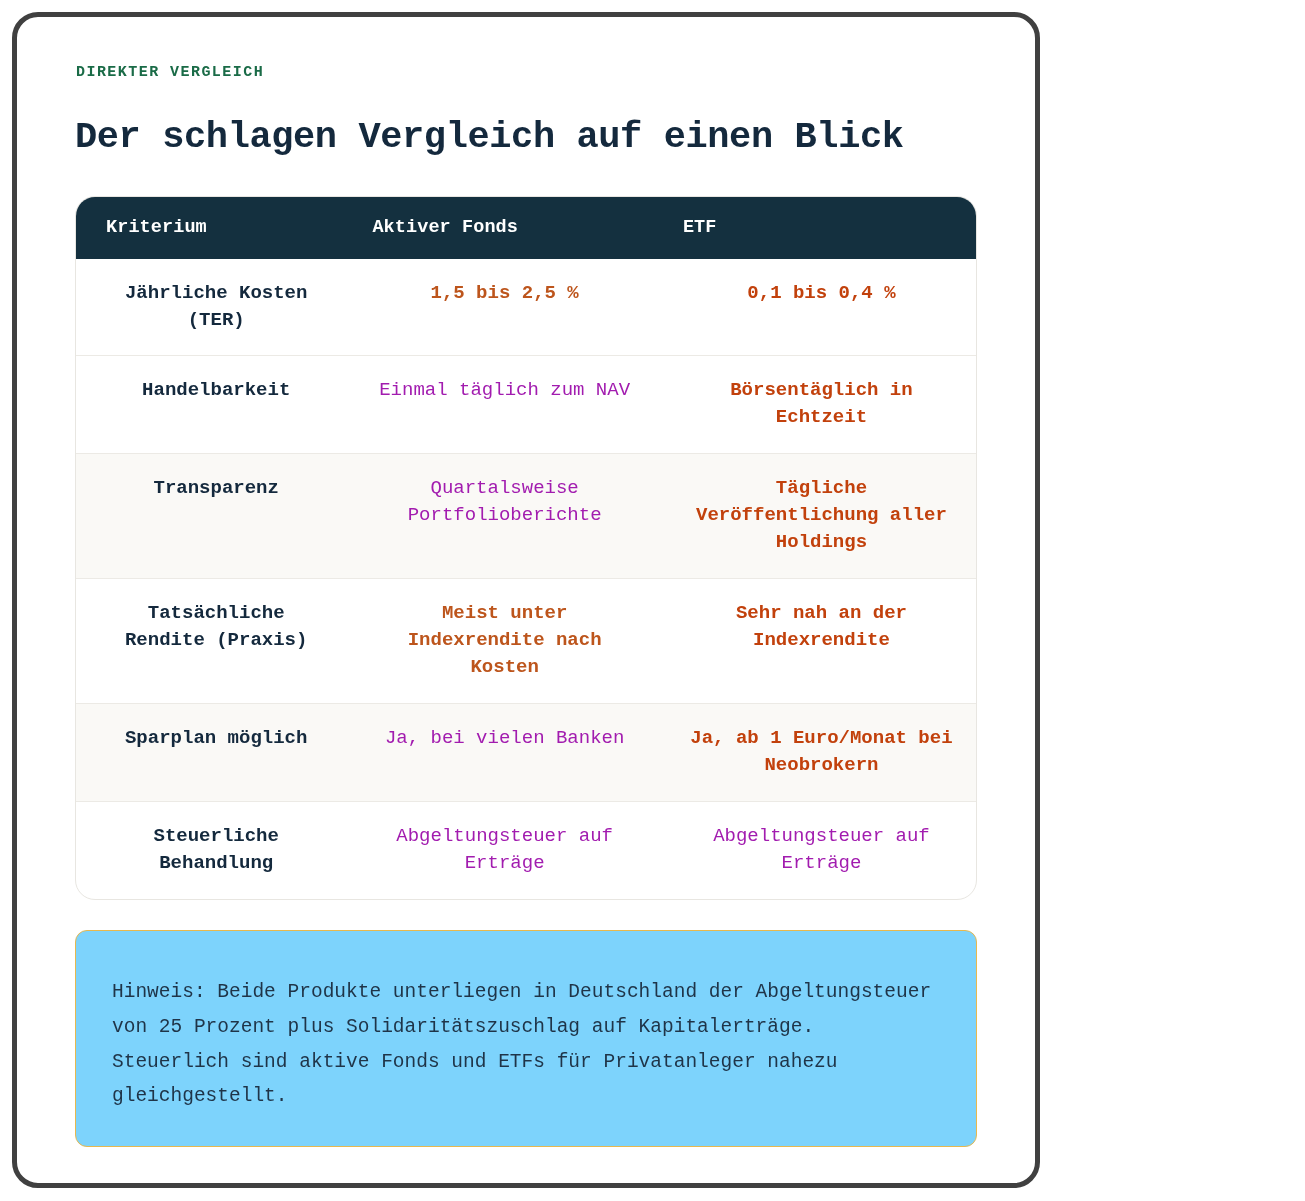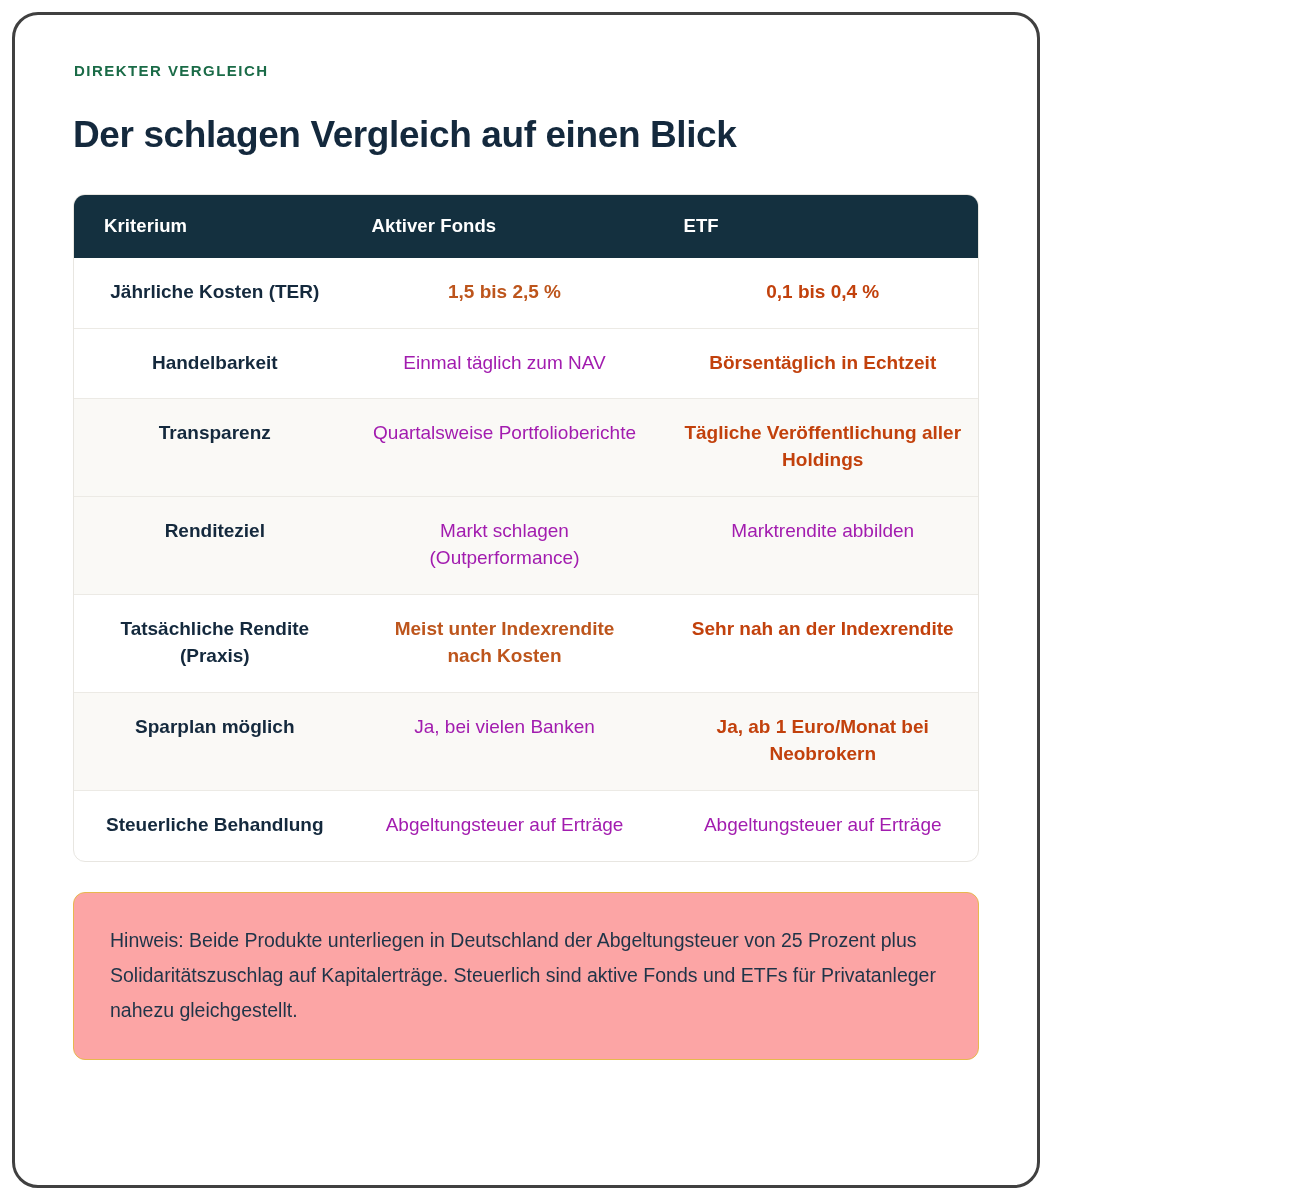--- a/index.html
+++ b/index.html
@@ -17,22 +17,23 @@
 
   
   .outer-card {
     position: absolute;
     left: 12px;
     top: 12px;
     width: 1028px;
     height: 1176px;
     box-sizing: border-box;
     background: #ffffff;
-    border: 3px solid #404040;
+    border: 5px solid #404040;
     border-radius: 26px;
+    font-family: Liberation Mono, monospace;
   }
 
   .card-inner {
     padding: 48px 58px 0 58px;
   }
 
   
   .eyebrow {
     font-size: 15px;
     font-weight: 700;
@@ -59,21 +60,21 @@
     font-size: 20.5px;
     font-weight: 400;
     color: #6b7a90;
     line-height: 1.45;
   }
 
   
   .table-wrap {
     margin-top: 37px;
     border: 1px solid #e8e6e1;
-    border-radius: 12px;
+    border-radius: 20px;
     overflow: hidden;
     background: #ffffff;
   }
 
   table.cmp {
     width: 100%;
     border-collapse: collapse;
     table-layout: fixed;
   }
 
@@ -111,23 +112,23 @@
     color: #14293d;
   }
   td.val { color: #a21caf; font-weight: 400; }
   td.val.neg { color: #bd551c; font-weight: 700; }
   td.val.pos { color: #c2410c; font-weight: 700; }
 
   
   .note-box {
     margin: 30px 0 0 0;
     border: 1px solid #e7b84e;
-    background: #fca5a5;
+    background: #7dd3fc;
     border-radius: 12px;
-    padding: 30px 34px 32px 36px;
+    padding: 44px 34px 32px 36px;
   }
   .note-box p {
     margin: 0;
     font-size: 19.5px;
     line-height: 1.78;
     color: #1f3448;
     font-weight: 400;
   }
 </style>
 </head>
@@ -164,25 +165,20 @@
             <tr>
               <td class="crit">Handelbarkeit</td>
               <td class="val">Einmal täglich zum NAV</td>
               <td class="val pos">Börsentäglich in Echtzeit</td>
             </tr>
             <tr class="alt">
               <td class="crit">Transparenz</td>
               <td class="val">Quartalsweise Portfolioberichte</td>
               <td class="val pos">Tägliche Veröffentlichung aller Holdings</td>
             </tr>
-            <tr class="alt">
-              <td class="crit">Renditeziel</td>
-              <td class="val">Markt schlagen (Outperformance)</td>
-              <td class="val">Marktrendite abbilden</td>
-            </tr>
             <tr>
               <td class="crit">Tatsächliche Rendite (Praxis)</td>
               <td class="val neg">Meist unter Indexrendite nach Kosten</td>
               <td class="val pos">Sehr nah an der Indexrendite</td>
             </tr>
             <tr class="alt">
               <td class="crit">Sparplan möglich</td>
               <td class="val">Ja, bei vielen Banken</td>
               <td class="val pos">Ja, ab 1 Euro/Monat bei Neobrokern</td>
             </tr>

